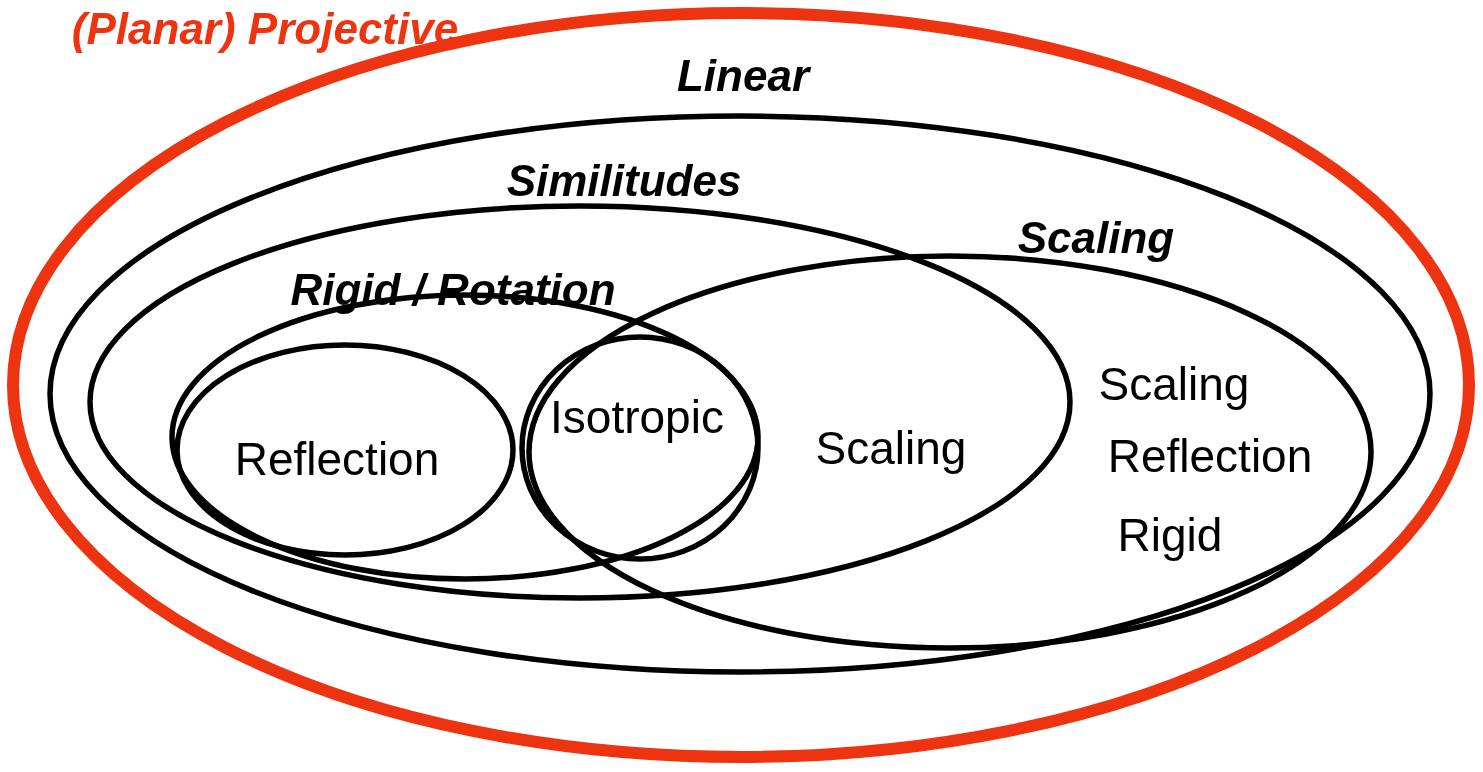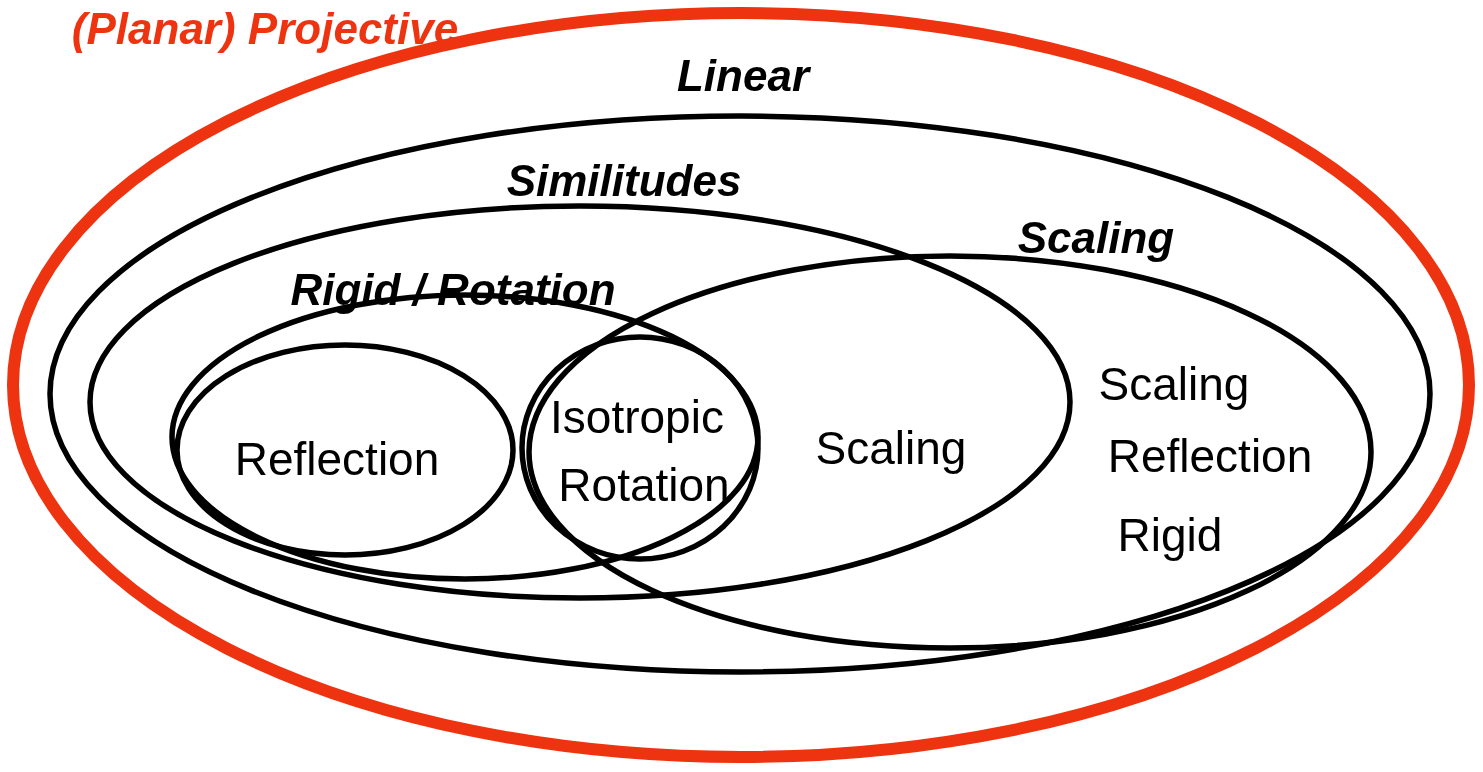--- a/index.html
+++ b/index.html
@@ -60,21 +60,20 @@
   <div class="lbl set" style="left:624px; top:181px;">Similitudes</div>
 
   <div class="lbl set" style="left:1096px; top:238px;">Scaling</div>
 
   <div class="lbl set" style="left:453px; top:290px;">Rigid / Rotation</div>
 
   <div class="lbl" style="left:337px; top:459px;">Reflection</div>
 
   <div class="lbl" style="left:637px; top:417px;">Isotropic</div>
 
-  <div class="lbl" style="left:644px; top:485px;">Rotation</div>
 
 
   <div class="lbl" style="left:891px; top:448px;">Scaling</div>
 
   <div class="lbl" style="left:1174px; top:384px;">Scaling</div>
 
   <div class="lbl" style="left:1210px; top:456px;">Reflection</div>
 
   <div class="lbl" style="left:1170px; top:535px;">Rigid</div>
 

